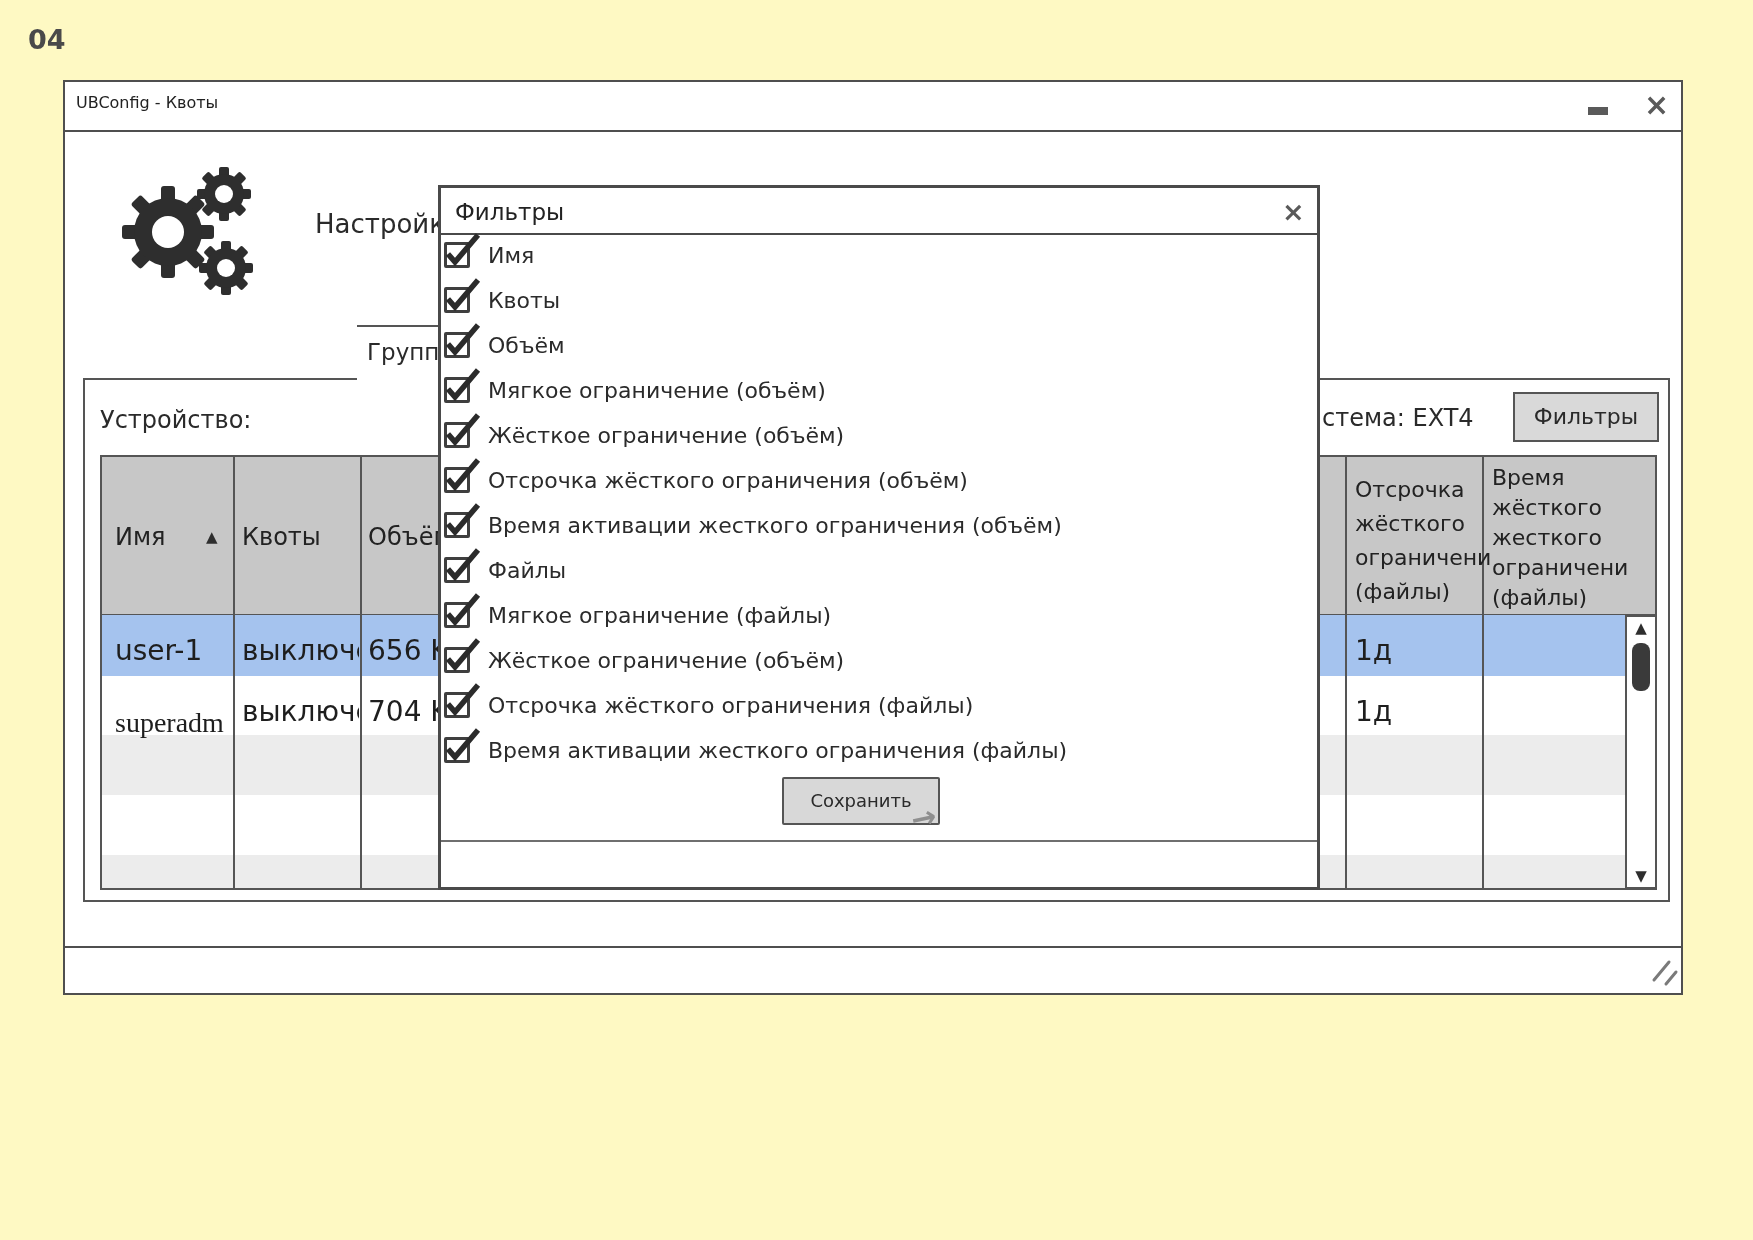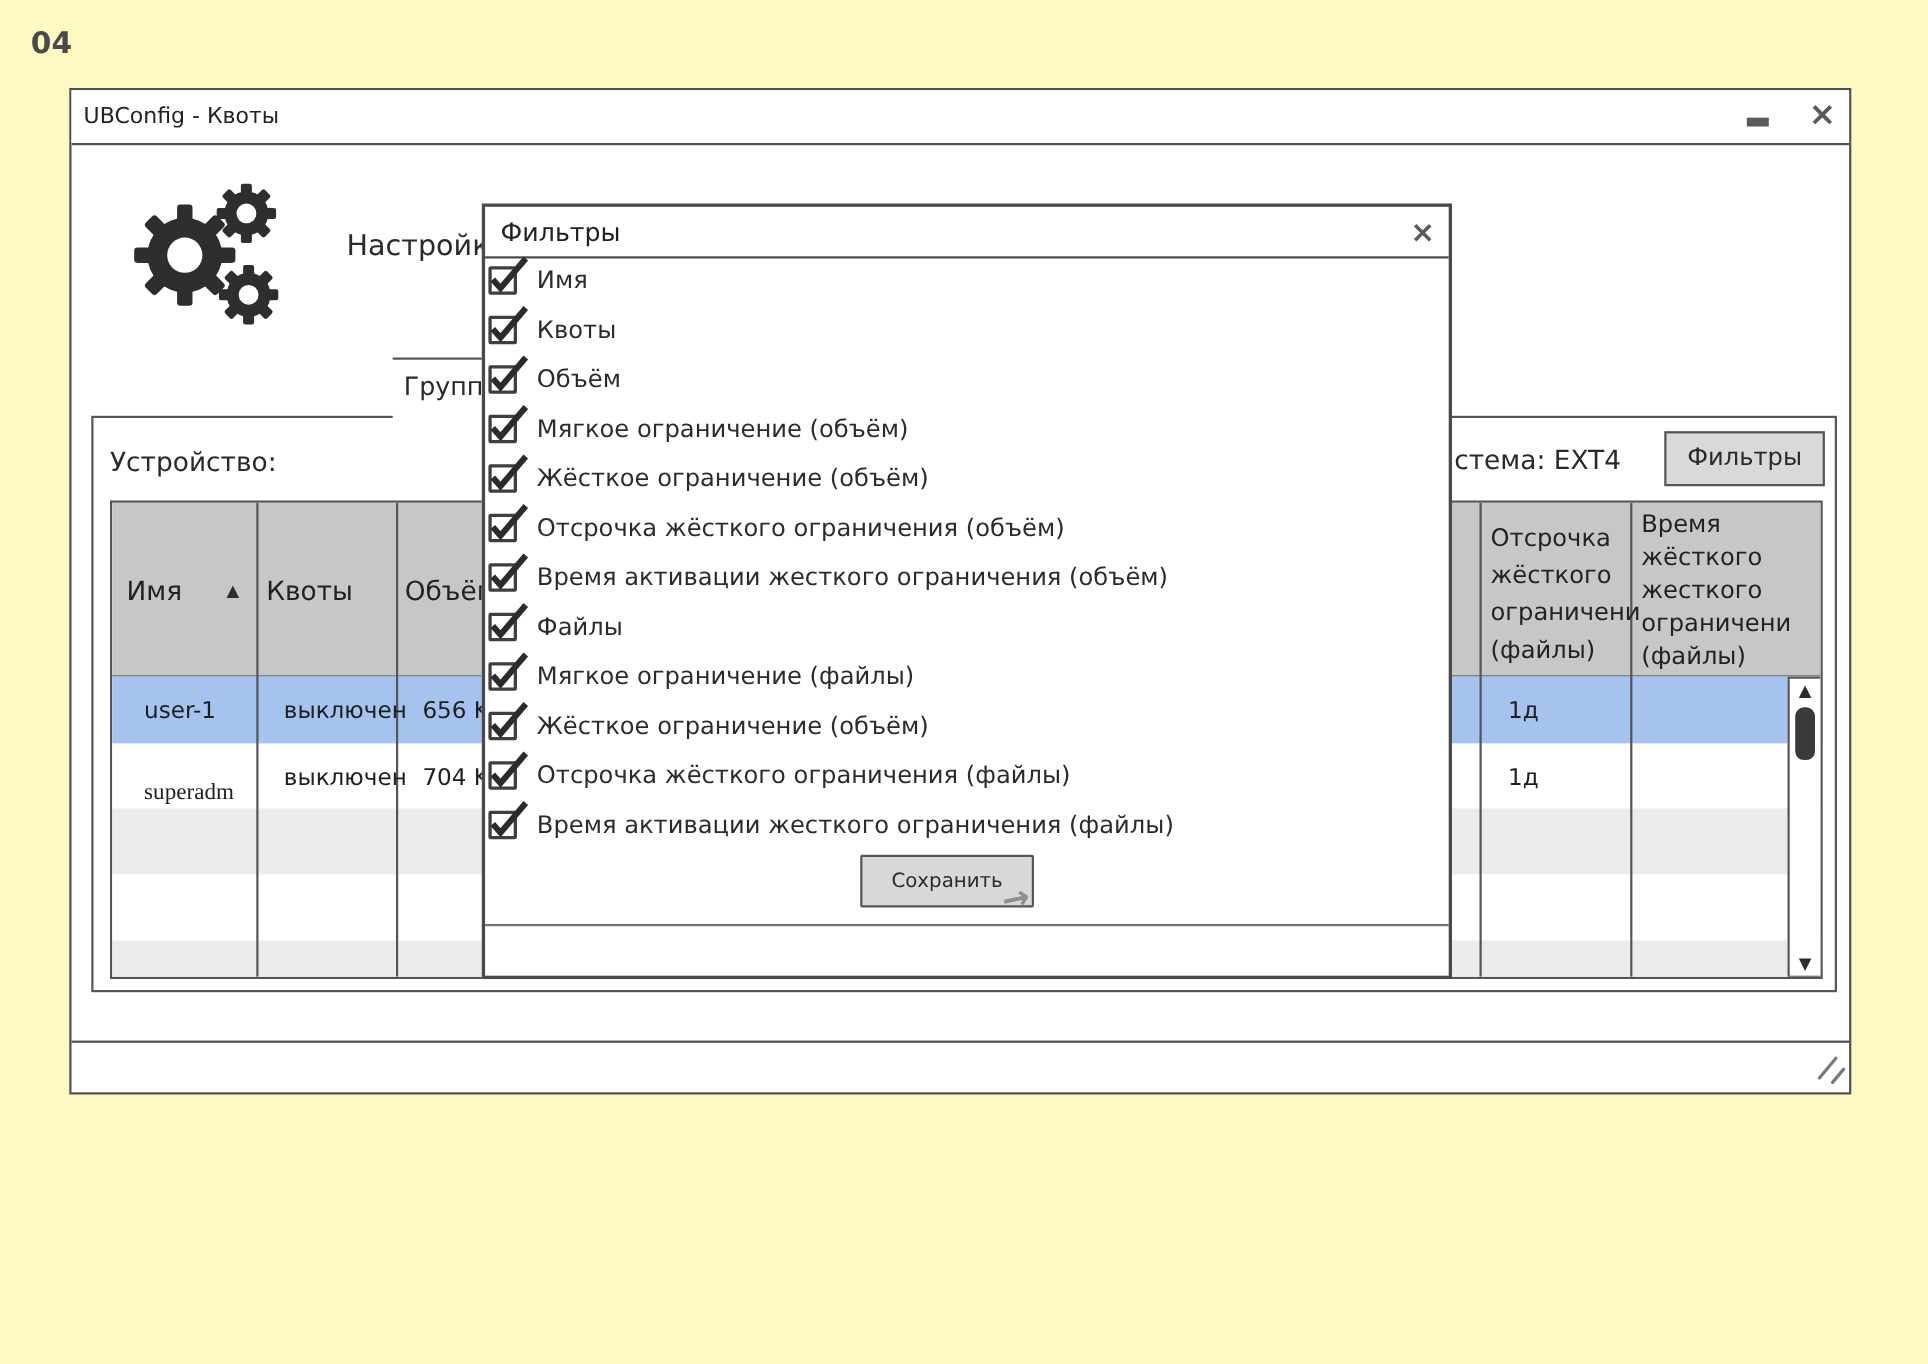--- a/index.html
+++ b/index.html
@@ -2,36 +2,36 @@
 <html><head>
 <meta charset="utf-8">
 <style>
   html,body{margin:0;padding:0;background:#fff;}
   #stage{position:relative;width:1753px;height:1240px;background:#fef9c3;overflow:hidden;
          font-family:"DejaVu Sans",sans-serif;color:#2a2a2a;padding-left:20px;}
   .abs{position:absolute;box-sizing:border-box;}
   .page-badge{font-size:27px;font-weight:bold;color:#4a4a4a;}
   .win{border:2px solid #4f4f4f;background:#fff;}
   .titlebar{border-bottom:2px solid #4f4f4f;background:#fff;}
-  .title-text{font-size:20px;color:#222;}
+  .title-text{font-size:16px;color:#222;}
   .min-bar{background:#5a5a5a;}
   .x-glyph{font-size:30px;font-weight:bold;color:#5a5a5a;line-height:30px;}
   .subtitle{font-size:26px;color:#2a2a2a;white-space:nowrap;}
   .panel{border:2px solid #555;background:#fff;}
   .tab1{background:#d9d9d9;border:2px solid #555;text-align:center;font-size:23px;line-height:48px;}
   .tab2{background:#fff;border-top:2px solid #555;border-right:2px solid #555;font-size:23px;}
   .lbl24{font-size:24px;white-space:nowrap;}
   .combo{border:2px solid #555;background:#fff;}
   .btn{background:#d9d9d9;border:2px solid #555;text-align:center;}
   .table{border:2px solid #555;background:#fff;overflow:hidden;}
   .thead{background:#c7c7c7;border-bottom:1px solid #555;}
   .vline{background:#555;width:2px;}
   .hcell{font-size:24px;color:#222;white-space:nowrap;}
   .hblock{font-size:22px;color:#222;white-space:nowrap;}
-  .cell{font-size:21px;color:#1e1e1e;white-space:nowrap;overflow:hidden;margin-left:16px;}
+  .cell{font-size:28px;color:#1e1e1e;white-space:nowrap;overflow:hidden;}
   .scrollbar{background:#fff;border:2px solid #555;}
   .sb-arrow{font-size:15px;color:#2e2e2e;text-align:center;width:100%;}
   .sb-thumb{background:#3a3a3a;border-radius:8px;}
   .dialog{border:3px solid #4a4a4a;background:#fff;z-index:10;}
   .dlg-title{font-size:23px;color:#222;}
   .dlg-sep{background:#4a4a4a;height:2px;}
   .dlg-sep2{background:#6f6f6f;height:2px;}
   .cb-row{height:28px;}
   .cb-box{position:absolute;left:0;top:0;width:26px;height:26px;border:3px solid #3f3f3f;
           border-radius:2px;background:#fff;box-sizing:border-box;}

